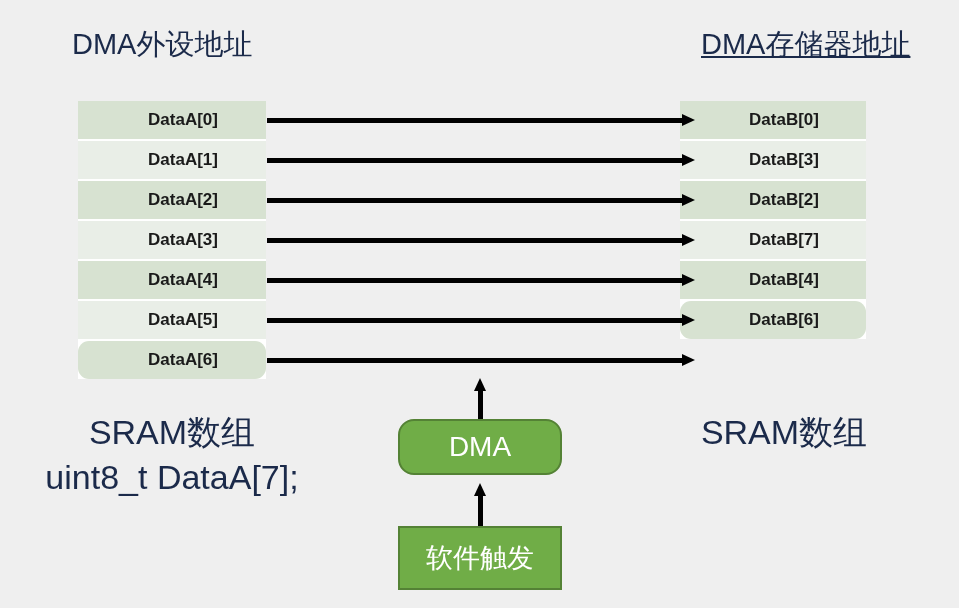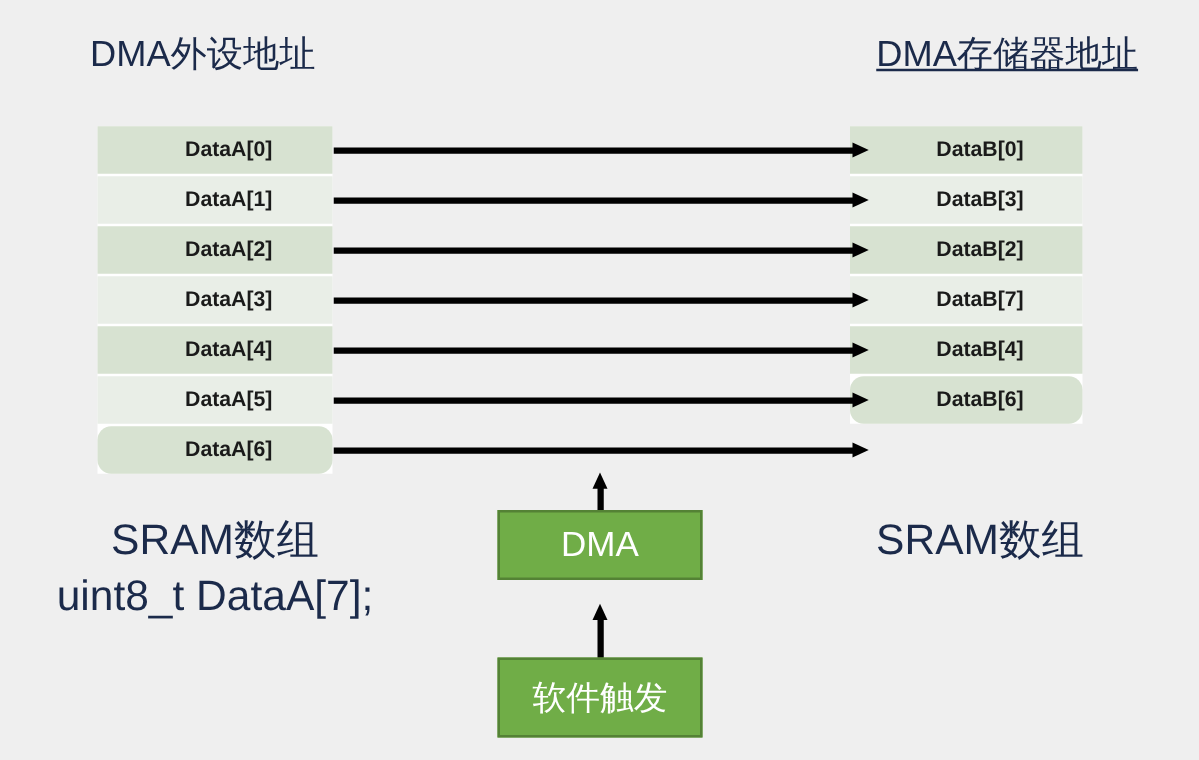--- a/index.html
+++ b/index.html
@@ -98,21 +98,21 @@
     border: 2px solid #548235;
     box-sizing: border-box;
     display: flex;
     align-items: center;
     justify-content: center;
     color: #ffffff;
     font-size: 28px;
     font-weight: 400;
     line-height: 1;
   }
-  #box-dma     { top: 408px; height: 56px; }
+  #box-dma     { top: 419px; height: 56px; border-radius: 16px; }
   #box-trigger { top: 526px; height: 64px; font-size: 27px; }
 
   
   .v-arrow {
     position: absolute;
     left: 474px;
     width: 12px;
   }
   .v-arrow .shaft {
     position: absolute;

